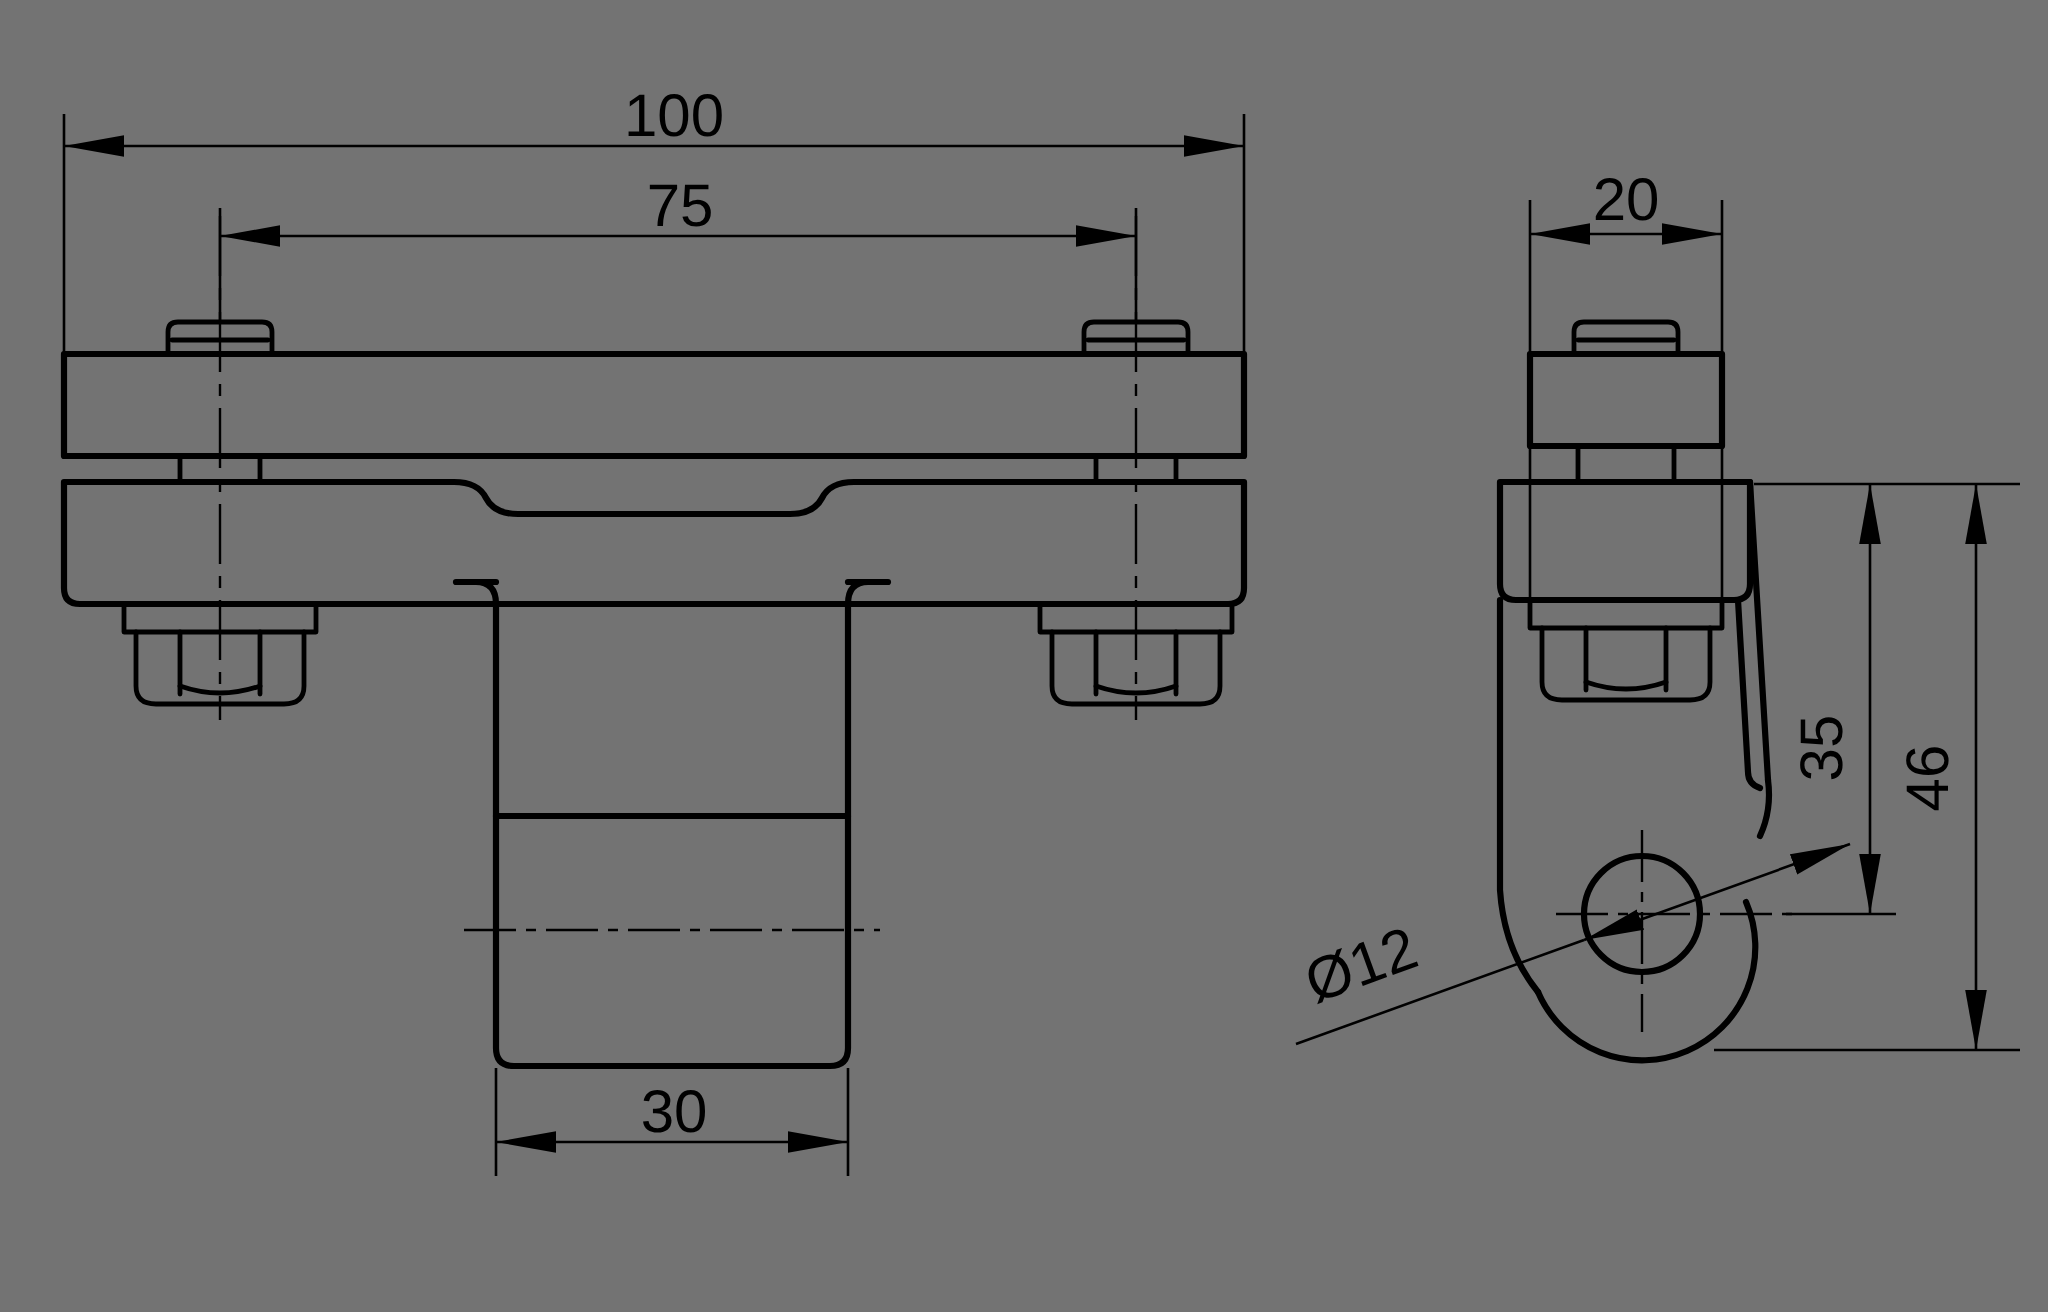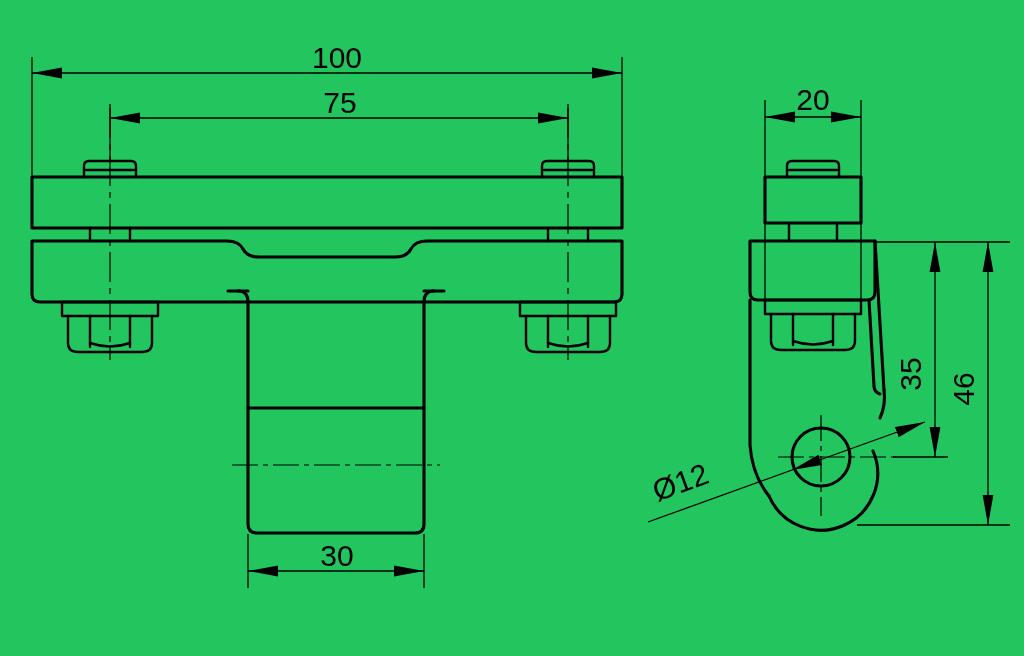--- a/index.html
+++ b/index.html
@@ -11,21 +11,21 @@
   body {
     width: 1024px;
     height: 656px;
     font-family: "Liberation Sans", sans-serif;
     overflow: hidden;
   }
   #drawing-root {
     position: relative;
     width: 1024px;
     height: 656px;
-    background: #22c55e;
+    background: #737373;
   }
   svg.drawing-canvas {
     display: block;
     width: 1024px;
     height: 656px;
   }
   .outline {
     fill: none;
     stroke: #000000;
     stroke-width: 3.1;

